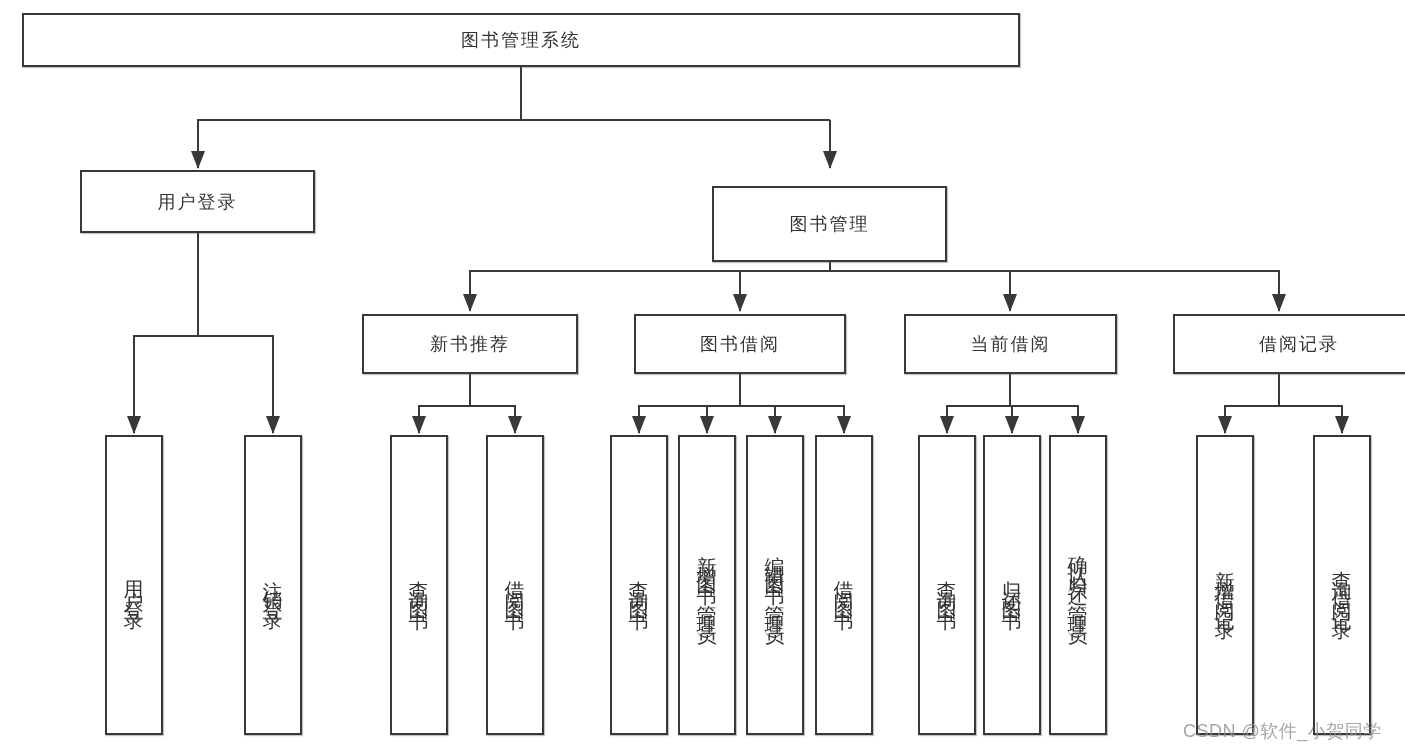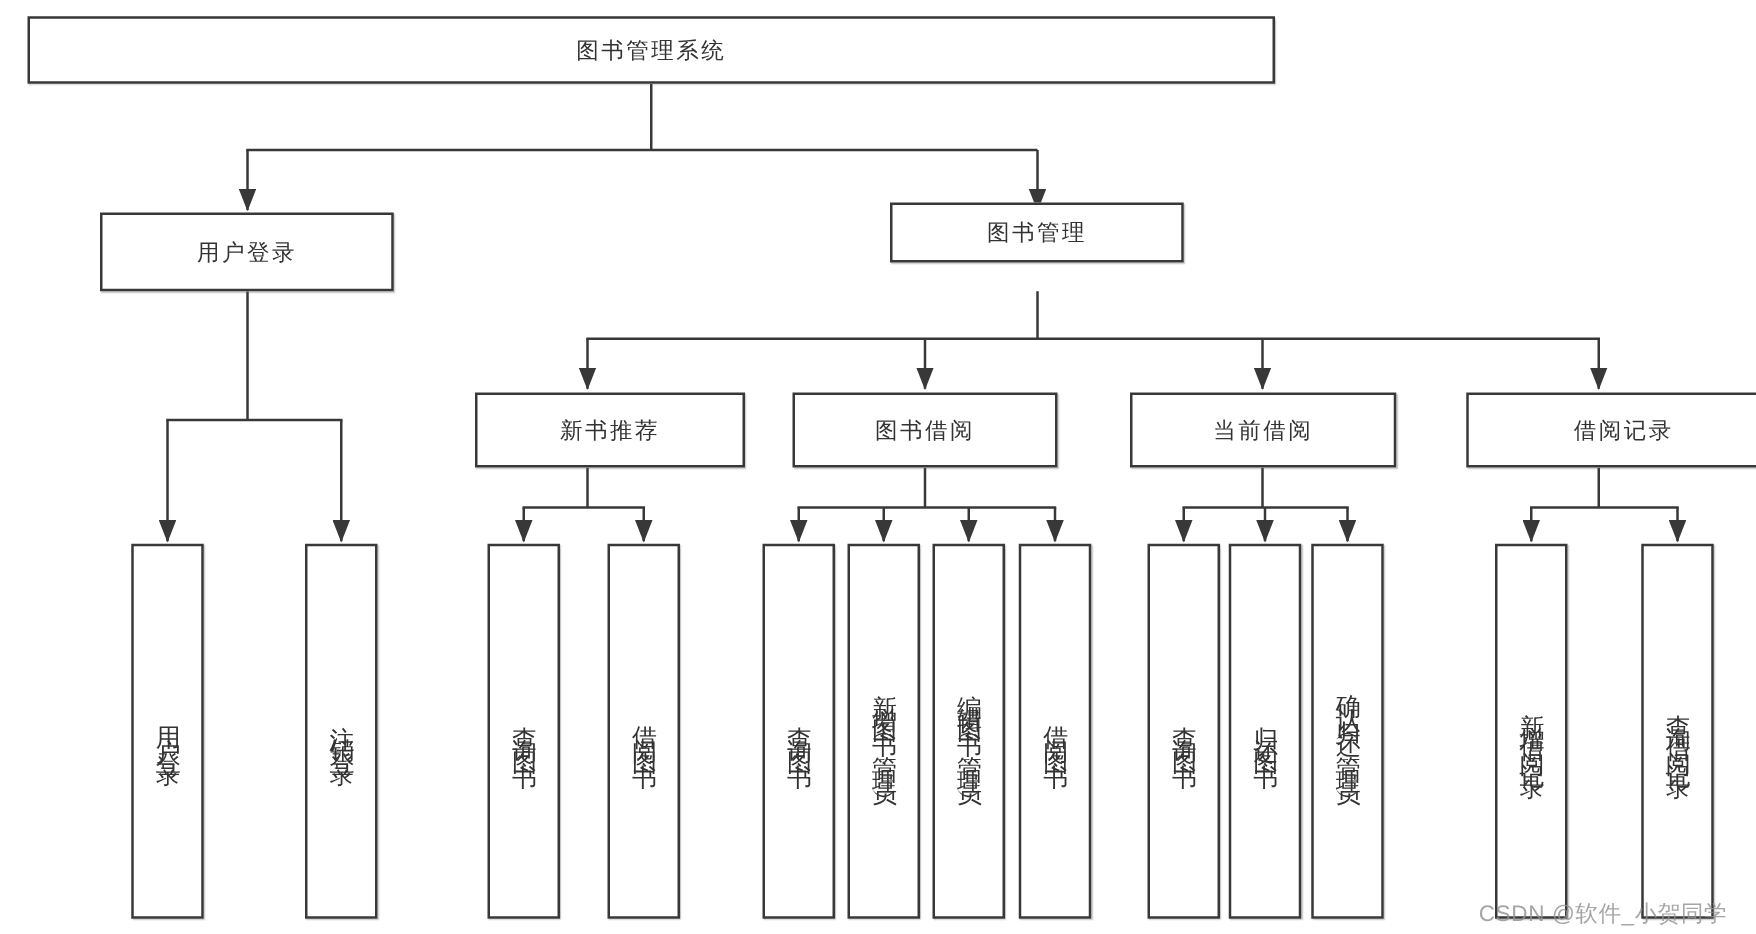--- a/index.html
+++ b/index.html
@@ -80,25 +80,25 @@
     </g>
   </svg>
 
   <div class="node" style="left:22px;top:13px;width:998px;height:54px">
     <span class="h-label">图书管理系统</span>
   </div>
 
   <div class="node" style="left:80px;top:170px;width:235px;height:63px">
     <span class="h-label">用户登录</span>
   </div>
-  <div class="node" style="left:712px;top:162px;width:235px;height:48px">
+  <div class="node" style="left:712px;top:186px;width:235px;height:76px">
     <span class="h-label">图书管理</span>
   </div>
 
-  <div class="node" style="left:380px;top:314px;width:216px;height:60px">
+  <div class="node" style="left:362px;top:314px;width:216px;height:60px">
     <span class="h-label">新书推荐</span>
   </div>
   <div class="node" style="left:904px;top:314px;width:213px;height:60px">
     <span class="h-label">当前借阅</span>
   </div>
   <div class="node" style="left:634px;top:314px;width:212px;height:60px">
     <span class="h-label">图书借阅</span>
   </div>
   <div class="node" style="left:1173px;top:314px;width:252px;height:60px">
     <span class="h-label">借阅记录</span>

